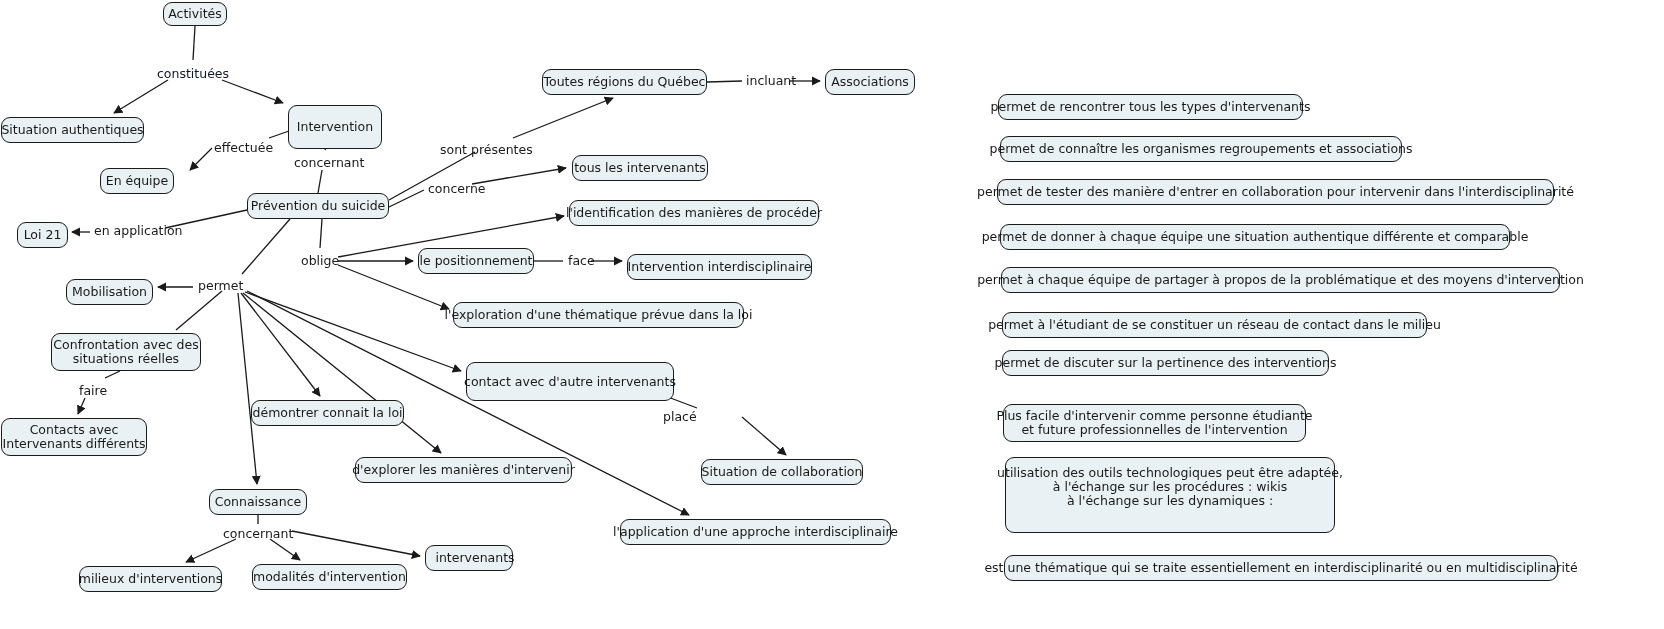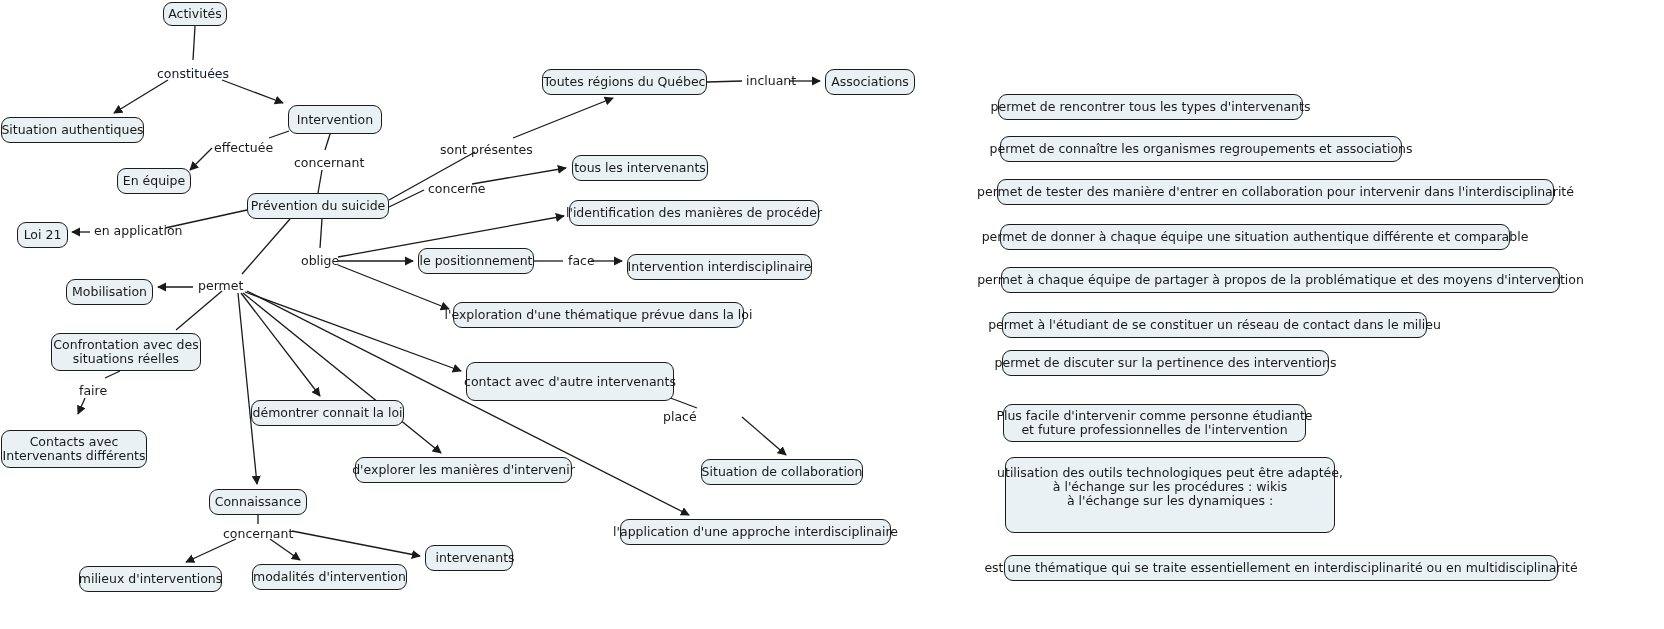--- a/index.html
+++ b/index.html
@@ -111,35 +111,35 @@
       <path d="M 258,515 L 258,524"></path>
       <path d="M 236,539 L 186,562" marker-end="url(#arrow)"></path>
       <path d="M 270,539 L 300,560" marker-end="url(#arrow)"></path>
       <path d="M 292,531 L 420,556" marker-end="url(#arrow)"></path>
     </g>
   </svg>
 
   <div id="nodes">
       <div class="node" style="left: 163px; top: 2px; width: 64px; height: 24px; background: rgb(234, 241, 244); border-color: rgb(27, 27, 27); color: rgb(26, 26, 26);">Activités</div>
       <div class="node" style="left: 1px; top: 117px; width: 143px; height: 26px; background: rgb(234, 241, 244); border-color: rgb(27, 27, 27); color: rgb(26, 26, 26);">Situation authentiques</div>
-      <div class="node" style="left: 288px; top: 105px; width: 94px; height: 29px; background: rgb(234, 241, 244); border-color: rgb(27, 27, 27); color: rgb(26, 26, 26);">Intervention</div>
-      <div class="node" style="left: 117px; top: 168px; width: 74px; height: 26px; background: rgb(234, 241, 244); border-color: rgb(27, 27, 27); color: rgb(26, 26, 26);">En équipe</div>
+      <div class="node" style="left: 288px; top: 105px; width: 94px; height: 44px; background: rgb(234, 241, 244); border-color: rgb(27, 27, 27); color: rgb(26, 26, 26);">Intervention</div>
+      <div class="node" style="left: 100px; top: 168px; width: 74px; height: 26px; background: rgb(234, 241, 244); border-color: rgb(27, 27, 27); color: rgb(26, 26, 26);">En équipe</div>
       <div class="node" style="left: 17px; top: 222px; width: 51px; height: 26px; background: rgb(234, 241, 244); border-color: rgb(27, 27, 27); color: rgb(26, 26, 26);">Loi 21</div>
       <div class="node" style="left: 247px; top: 193px; width: 142px; height: 26px; background: rgb(234, 241, 244); border-color: rgb(27, 27, 27); color: rgb(26, 26, 26);">Prévention du suicide</div>
       <div class="node" style="left: 542px; top: 69px; width: 165px; height: 26px; background: rgb(234, 241, 244); border-color: rgb(27, 27, 27); color: rgb(26, 26, 26);">Toutes régions du Québec</div>
       <div class="node" style="left: 825px; top: 69px; width: 90px; height: 26px; background: rgb(234, 241, 244); border-color: rgb(27, 27, 27); color: rgb(26, 26, 26);">Associations</div>
       <div class="node" style="left: 572px; top: 155px; width: 136px; height: 26px; background: rgb(234, 241, 244); border-color: rgb(27, 27, 27); color: rgb(26, 26, 26);">tous les intervenants</div>
       <div class="node" style="left: 569px; top: 200px; width: 250px; height: 26px; background: rgb(234, 241, 244); border-color: rgb(27, 27, 27); color: rgb(26, 26, 26); border-radius: 9px;">l'identification des manières de procéder</div>
       <div class="node" style="left: 418px; top: 248px; width: 116px; height: 26px; background: rgb(234, 241, 244); border-color: rgb(27, 27, 27); color: rgb(26, 26, 26);">le positionnement</div>
       <div class="node" style="left: 627px; top: 254px; width: 185px; height: 26px; background: rgb(234, 241, 244); border-color: rgb(27, 27, 27); color: rgb(26, 26, 26);">Intervention interdisciplinaire</div>
       <div class="node" style="left: 453px; top: 302px; width: 291px; height: 26px; background: rgb(234, 241, 244); border-color: rgb(27, 27, 27); color: rgb(26, 26, 26);">l'exploration d'une thématique prévue dans la loi</div>
       <div class="node" style="left: 66px; top: 279px; width: 87px; height: 26px; background: rgb(234, 241, 244); border-color: rgb(27, 27, 27); color: rgb(26, 26, 26);">Mobilisation</div>
       <div class="node" style="left: 51px; top: 333px; width: 150px; height: 38px; background: rgb(234, 241, 244); border-color: rgb(27, 27, 27); color: rgb(26, 26, 26);">Confrontation avec des
 situations réelles</div>
-      <div class="node" style="left: 1px; top: 418px; width: 146px; height: 38px; background: rgb(234, 241, 244); border-color: rgb(27, 27, 27); color: rgb(26, 26, 26); margin-top: 12px;">Contacts avec
+      <div class="node" style="left: 1px; top: 418px; width: 146px; height: 38px; background: rgb(234, 241, 244); border-color: rgb(27, 27, 27); color: rgb(26, 26, 26);">Contacts avec
 Intervenants différents</div>
       <div class="node" style="left: 466px; top: 362px; width: 208px; height: 39px; background: rgb(234, 241, 244); border-color: rgb(27, 27, 27); color: rgb(26, 26, 26);">contact avec d'autre intervenants</div>
       <div class="node" style="left: 251px; top: 400px; width: 153px; height: 26px; background: rgb(234, 241, 244); border-color: rgb(27, 27, 27); color: rgb(26, 26, 26);">démontrer connait la loi</div>
       <div class="node" style="left: 355px; top: 457px; width: 217px; height: 26px; background: rgb(234, 241, 244); border-color: rgb(27, 27, 27); color: rgb(26, 26, 26);">d'explorer les manières d'intervenir</div>
       <div class="node" style="left: 701px; top: 459px; width: 162px; height: 26px; background: rgb(234, 241, 244); border-color: rgb(27, 27, 27); color: rgb(26, 26, 26);">Situation de collaboration</div>
       <div class="node" style="left: 620px; top: 519px; width: 271px; height: 26px; background: rgb(234, 241, 244); border-color: rgb(27, 27, 27); color: rgb(26, 26, 26);">l'application d'une approche interdisciplinaire</div>
       <div class="node" style="left: 209px; top: 489px; width: 98px; height: 26px; background: rgb(234, 241, 244); border-color: rgb(27, 27, 27); color: rgb(26, 26, 26);">Connaissance</div>
       <div class="node" style="left: 425px; top: 545px; width: 88px; height: 26px; background: rgb(234, 241, 244); border-color: rgb(27, 27, 27); color: rgb(26, 26, 26); padding-left: 20px;">intervenants</div>
       <div class="node" style="left: 79px; top: 566px; width: 143px; height: 26px; background: rgb(234, 241, 244); border-color: rgb(27, 27, 27); color: rgb(26, 26, 26);">milieux d'interventions</div>
       <div class="node" style="left: 252px; top: 564px; width: 155px; height: 26px; background: rgb(234, 241, 244); border-color: rgb(27, 27, 27); color: rgb(26, 26, 26);">modalités d'intervention</div>

